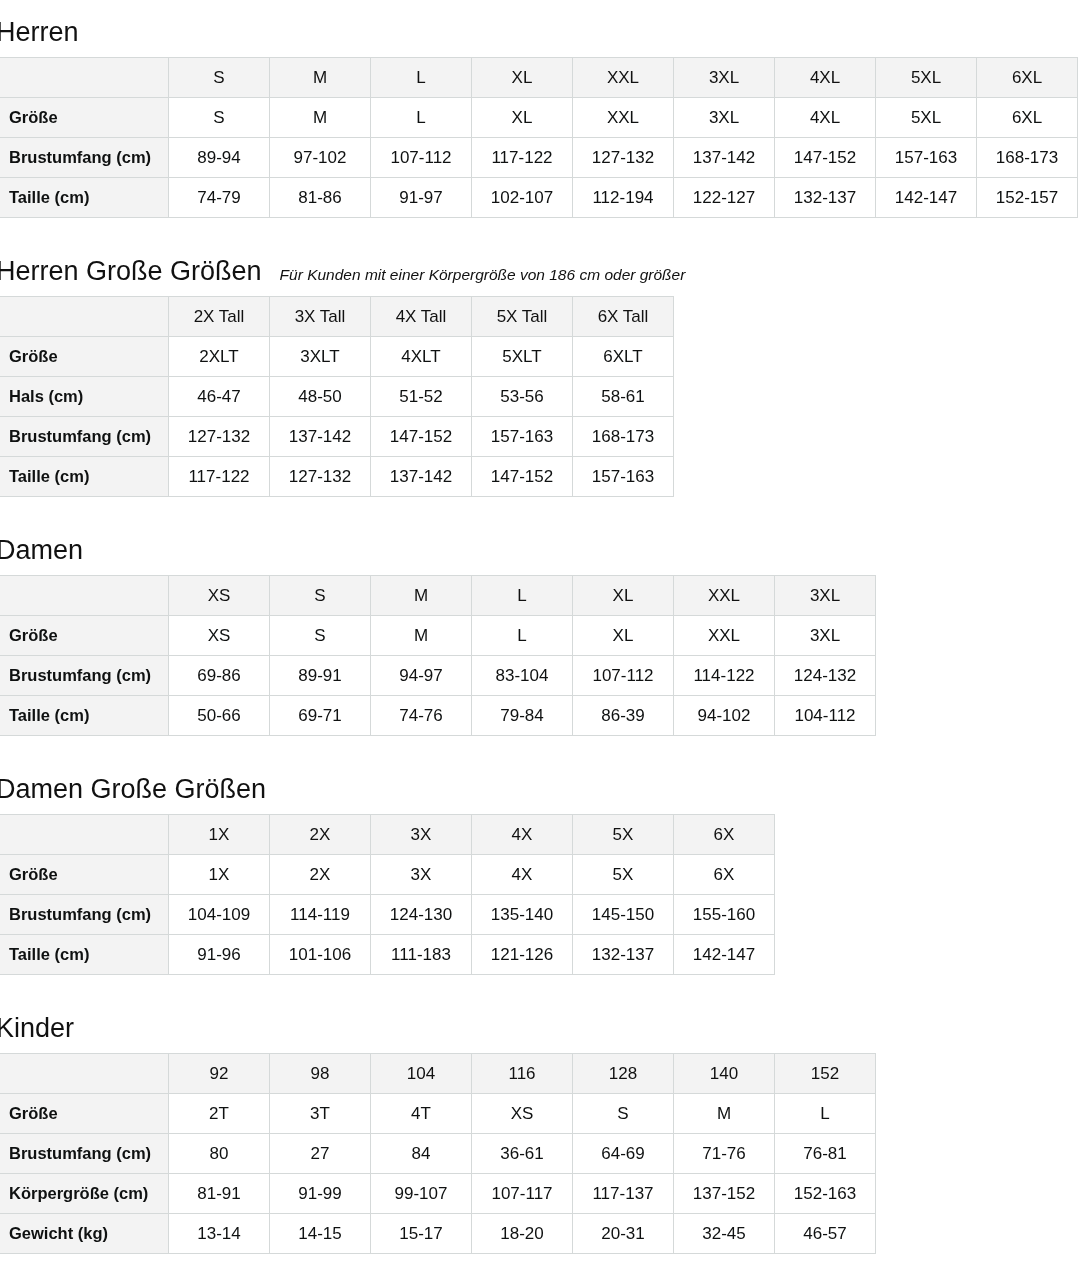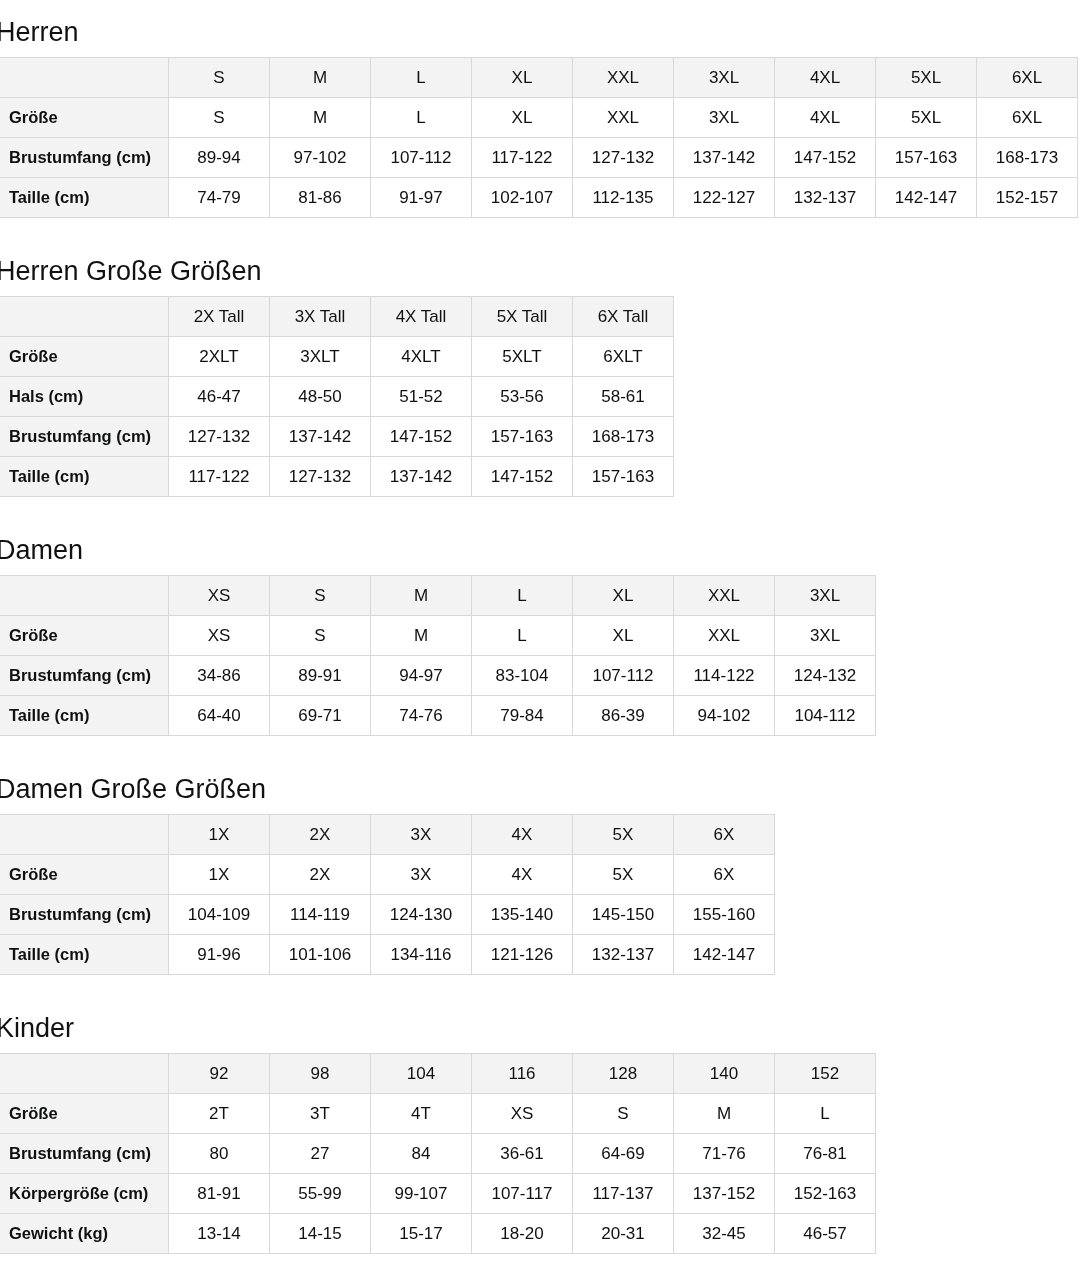--- a/index.html
+++ b/index.html
@@ -131,33 +131,34 @@
             <td>147-152</td>
             <td>157-163</td>
             <td>168-173</td>
           </tr>
           <tr>
             <th class="label-col">Taille (cm)</th>
             <td>74-79</td>
             <td>81-86</td>
             <td>91-97</td>
             <td>102-107</td>
-            <td>112-135</td>
+            <td>112-194</td>
             <td>122-127</td>
             <td>132-137</td>
             <td>142-147</td>
             <td>152-157</td>
           </tr>
         </tbody>
     </table>
   </section>
 
   <section class="size-section">
     <div class="heading-row">
       <h2 class="title">Herren Große Größen</h2>
+      <span class="subtitle">Für Kunden mit einer Körpergröße von 186 cm oder größer</span>
     </div>
     <table class="size-table" style="width: 677px;">
       <colgroup>
           <col style="width: 172px;">
           <col style="width: 101px;">
           <col style="width: 101px;">
           <col style="width: 101px;">
           <col style="width: 101px;">
           <col style="width: 101px;">
         </colgroup>
@@ -242,31 +243,31 @@
             <td>XS</td>
             <td>S</td>
             <td>M</td>
             <td>L</td>
             <td>XL</td>
             <td>XXL</td>
             <td>3XL</td>
           </tr>
           <tr>
             <th class="label-col">Brustumfang (cm)</th>
-            <td>34-86</td>
+            <td>69-86</td>
             <td>89-91</td>
             <td>94-97</td>
             <td>83-104</td>
             <td>107-112</td>
             <td>114-122</td>
             <td>124-132</td>
           </tr>
           <tr>
             <th class="label-col">Taille (cm)</th>
-            <td>64-40</td>
+            <td>50-66</td>
             <td>69-71</td>
             <td>74-76</td>
             <td>79-84</td>
             <td>86-39</td>
             <td>94-102</td>
             <td>104-112</td>
           </tr>
         </tbody>
     </table>
   </section>
@@ -313,21 +314,21 @@
             <td>114-119</td>
             <td>124-130</td>
             <td>135-140</td>
             <td>145-150</td>
             <td>155-160</td>
           </tr>
           <tr>
             <th class="label-col">Taille (cm)</th>
             <td>91-96</td>
             <td>101-106</td>
-            <td>134-116</td>
+            <td>111-183</td>
             <td>121-126</td>
             <td>132-137</td>
             <td>142-147</td>
           </tr>
         </tbody>
     </table>
   </section>
 
   <section class="size-section">
     <div class="heading-row">
@@ -374,21 +375,21 @@
             <td>27</td>
             <td>84</td>
             <td>36-61</td>
             <td>64-69</td>
             <td>71-76</td>
             <td>76-81</td>
           </tr>
           <tr>
             <th class="label-col">Körpergröße (cm)</th>
             <td>81-91</td>
-            <td>55-99</td>
+            <td>91-99</td>
             <td>99-107</td>
             <td>107-117</td>
             <td>117-137</td>
             <td>137-152</td>
             <td>152-163</td>
           </tr>
           <tr>
             <th class="label-col">Gewicht (kg)</th>
             <td>13-14</td>
             <td>14-15</td>

